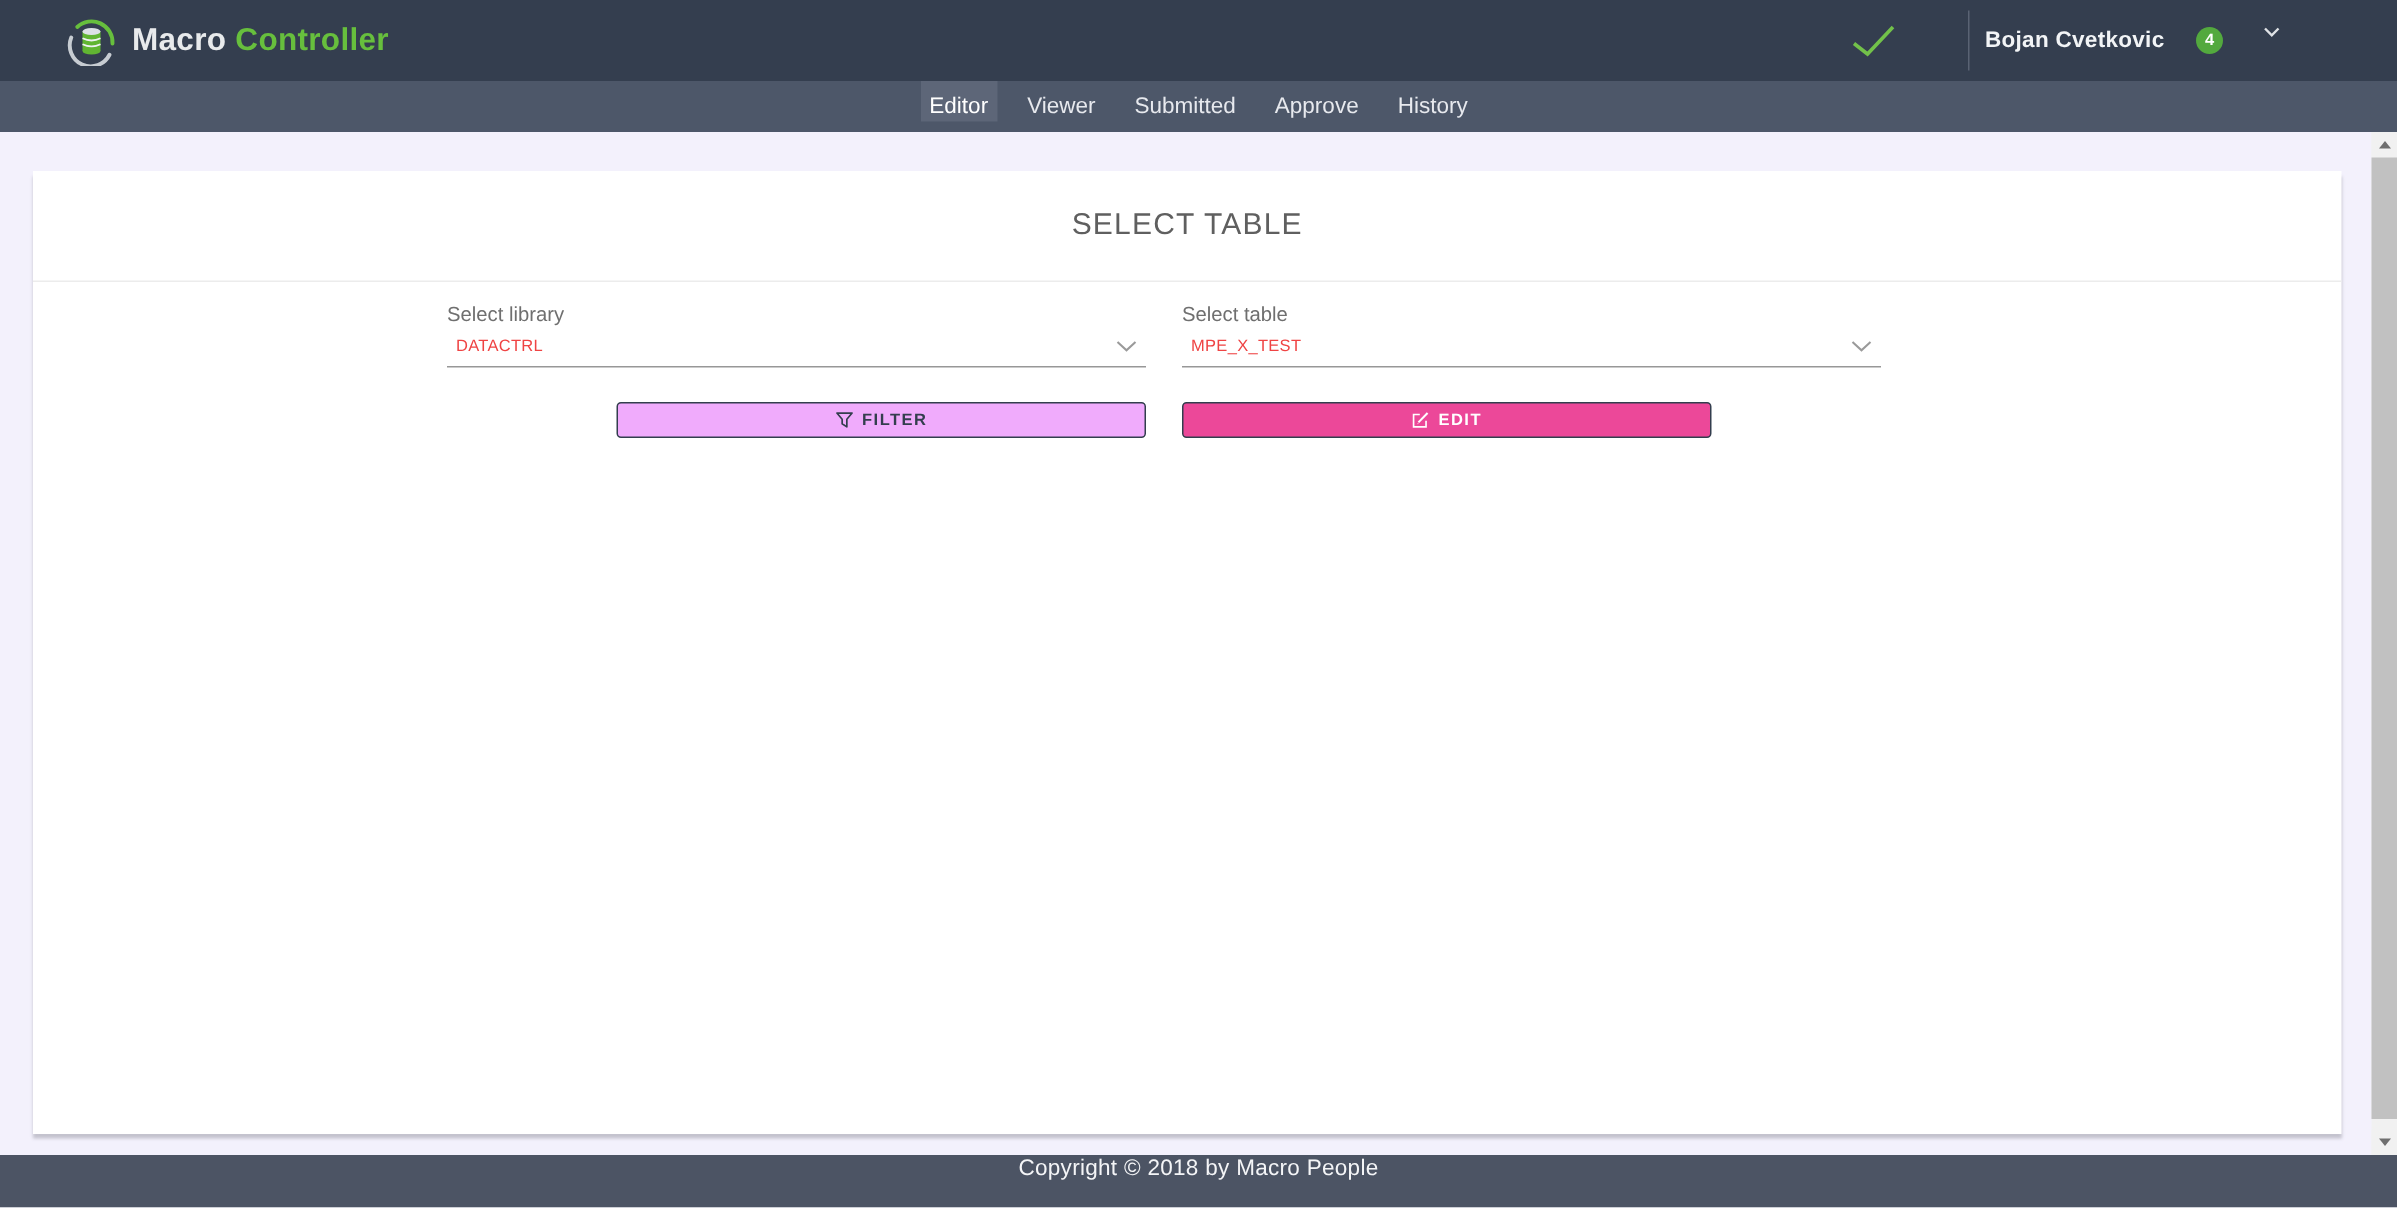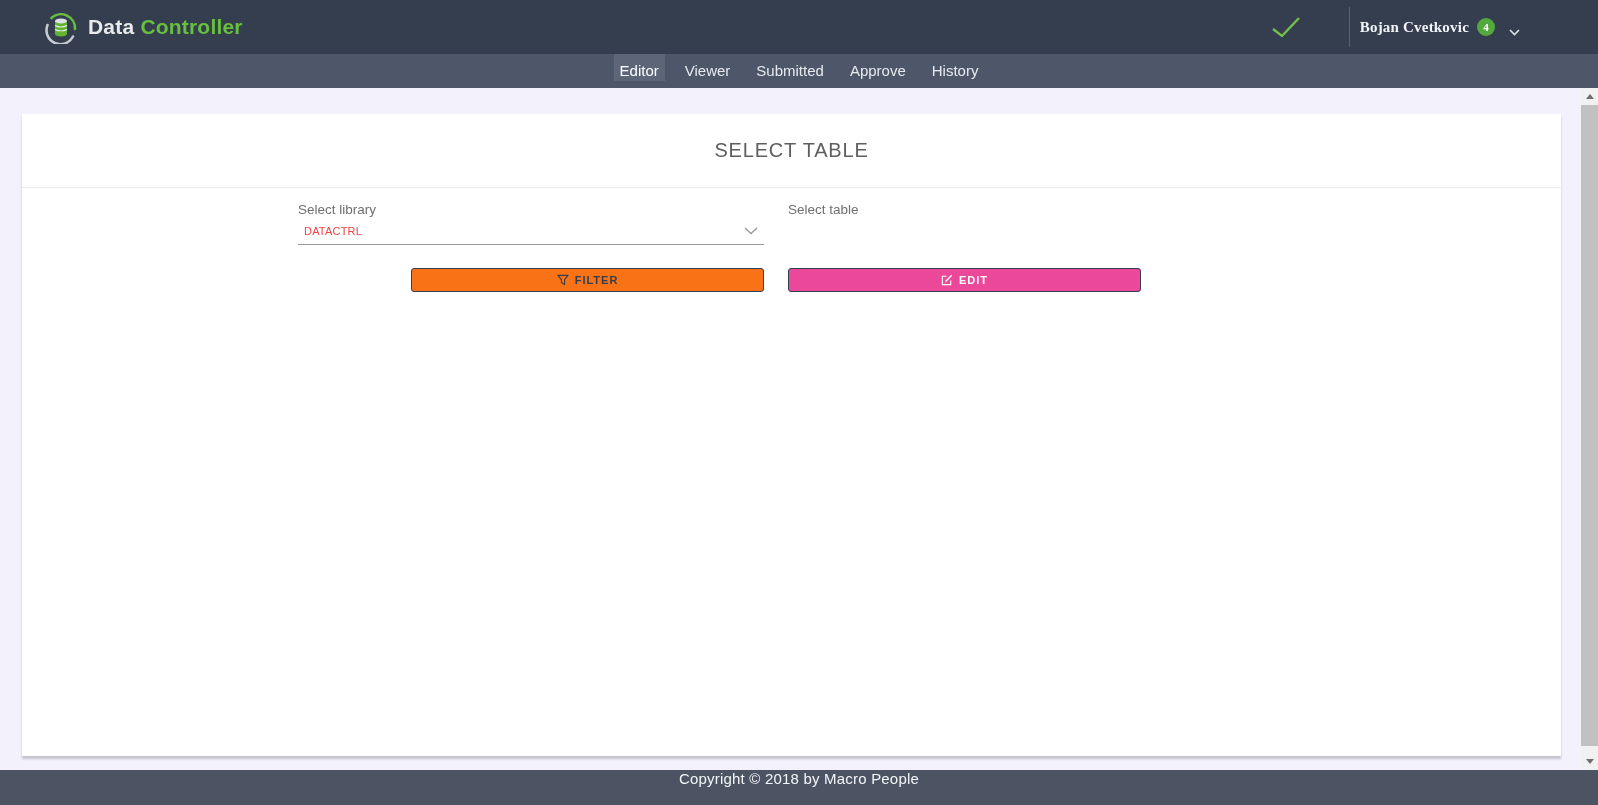--- a/index.html
+++ b/index.html
@@ -14,21 +14,21 @@
   header.topbar {
     height:54px; background:#343e4f; display:flex; align-items:center;
     padding:0 0 0 44px; flex:0 0 auto;
   }
   .brand { display:flex; align-items:center; gap:10px; cursor:pointer; }
   .brand-text { font-size:21px; font-weight:bold; letter-spacing:.2px; }
   .brand-text .w1 { color:#e8eaec; }
   .brand-text .w2 { color:#67bf3d; }
   .header-right { margin-left:auto; display:flex; align-items:center; padding-right:78px; }
   .vdivider { width:1px; height:40px; background:#5a6374; margin:0 10px 0 48px; }
-  .user-menu { display:flex; align-items:flex-end; gap:8px; cursor:pointer; padding:6px 0;font-family:Liberation Serif, serif; }
+  .user-menu { display:flex; align-items:flex-start; gap:21px; cursor:pointer; padding:6px 0; }
   .user-name { color:#f2f4f6; font-size:15px; font-weight:bold; letter-spacing:.2px; }
   .user-badge {
     width:18px; height:18px; border-radius:50%; background:#53a93e; color:#fff;
     font-size:11px; font-weight:bold; display:flex; align-items:center; justify-content:center;
   }
   .user-chevron { margin-left:6px; display:flex; }
 
   
   nav.tabs {
     height:34px; background:#4d5769; display:flex; justify-content:center; flex:0 0 auto;
@@ -58,21 +58,21 @@
     display:flex; align-items:center; justify-content:space-between;
     border-bottom:1px solid #979797; padding:3px 6px 7px 6px; cursor:pointer;
   }
   .select-value { font-size:11px; color:#ef4444; letter-spacing:.2px; }
   .button-row { display:flex; margin:23px 0 0 113px; gap:24px; }
   .btn {
     width:353px; height:24px; border-radius:3px; display:flex; align-items:center;
     justify-content:center; gap:6px; font-size:11px; font-weight:bold;
     letter-spacing:1px; cursor:pointer; border:1px solid #333e4e;
   }
-  .btn-filter { background:#f97316; color:#333e4e; }
+  .btn-filter { background:#f0abfc; color:#333e4e; }
   .btn-edit { background:#ec4899; color:#ffffff; }
 
   
   .scrollbar {
     position:absolute; top:0; right:0; width:17px; height:682px; background:#f1f1f1;
   }
   .sb-btn { position:absolute; left:0; width:17px; height:17px; background:#f1f1f1;
     display:flex; align-items:center; justify-content:center; cursor:pointer; }
   .sb-up { top:0; }
   .sb-down { bottom:0; }
@@ -99,21 +99,21 @@
           <path d="M7.5 8 A 14 14 0 0 1 31 19" fill="none" stroke="#67bf3d" stroke-width="2.6" stroke-linecap="round"></path>
           <path d="M29 26.5 A 14 14 0 0 1 3.5 15" fill="none" stroke="#c7ccd2" stroke-width="2.6" stroke-linecap="round"></path>
           <rect x="11" y="11" width="12" height="13" fill="#61b532"></rect>
           <ellipse cx="17" cy="11" rx="6" ry="2.4" fill="#dde1e6"></ellipse>
           <path d="M11 15.5 Q17 18.5 23 15.5" fill="none" stroke="#eef1f4" stroke-width="1.2"></path>
           <path d="M11 19.5 Q17 22.5 23 19.5" fill="none" stroke="#eef1f4" stroke-width="1.2"></path>
           <ellipse cx="17" cy="24" rx="6" ry="2.4" fill="#61b532"></ellipse>
         </svg>
       </span>
       <span class="brand-text">
-        <span class="w1">Data</span>
+        <span class="w1">Macro</span>
         <span class="w2">Controller</span>
       </span>
     </div>
 
     <div class="header-right">
       <span style="display:flex;">
         <svg width="30" height="24" viewBox="0 0 30 24">
           <polyline points="2,14 11,21 28,3" fill="none" stroke="#72c14a" stroke-width="2.4"></polyline>
         </svg>
       </span>
@@ -151,20 +151,28 @@
               <span style="display:flex;">
                 <svg width="14" height="8" viewBox="0 0 14 8">
                   <polyline points="1,1 7,6.5 13,1" fill="none" stroke="#9a9a9a" stroke-width="1.4"></polyline>
                 </svg>
               </span>
             </div>
           </div>
 
           <div class="field">
             <div class="field-label">Select table</div>
+            <div class="select-box">
+              <span class="select-value">MPE_X_TEST</span>
+              <span style="display:flex;">
+                <svg width="14" height="8" viewBox="0 0 14 8">
+                  <polyline points="1,1 7,6.5 13,1" fill="none" stroke="#9a9a9a" stroke-width="1.4"></polyline>
+                </svg>
+              </span>
+            </div>
           </div>
         </div>
 
         <div class="button-row">
           <div class="btn btn-filter">
             <span style="display:flex;">
               <svg width="12" height="12" viewBox="0 0 13 13">
                 <path d="M1 1.5 H12 L8.2 6 V11.5 L4.8 9.2 V6 Z" fill="none" stroke="#333e4e" stroke-width="1.2" stroke-linejoin="round"></path>
               </svg>
             </span>

